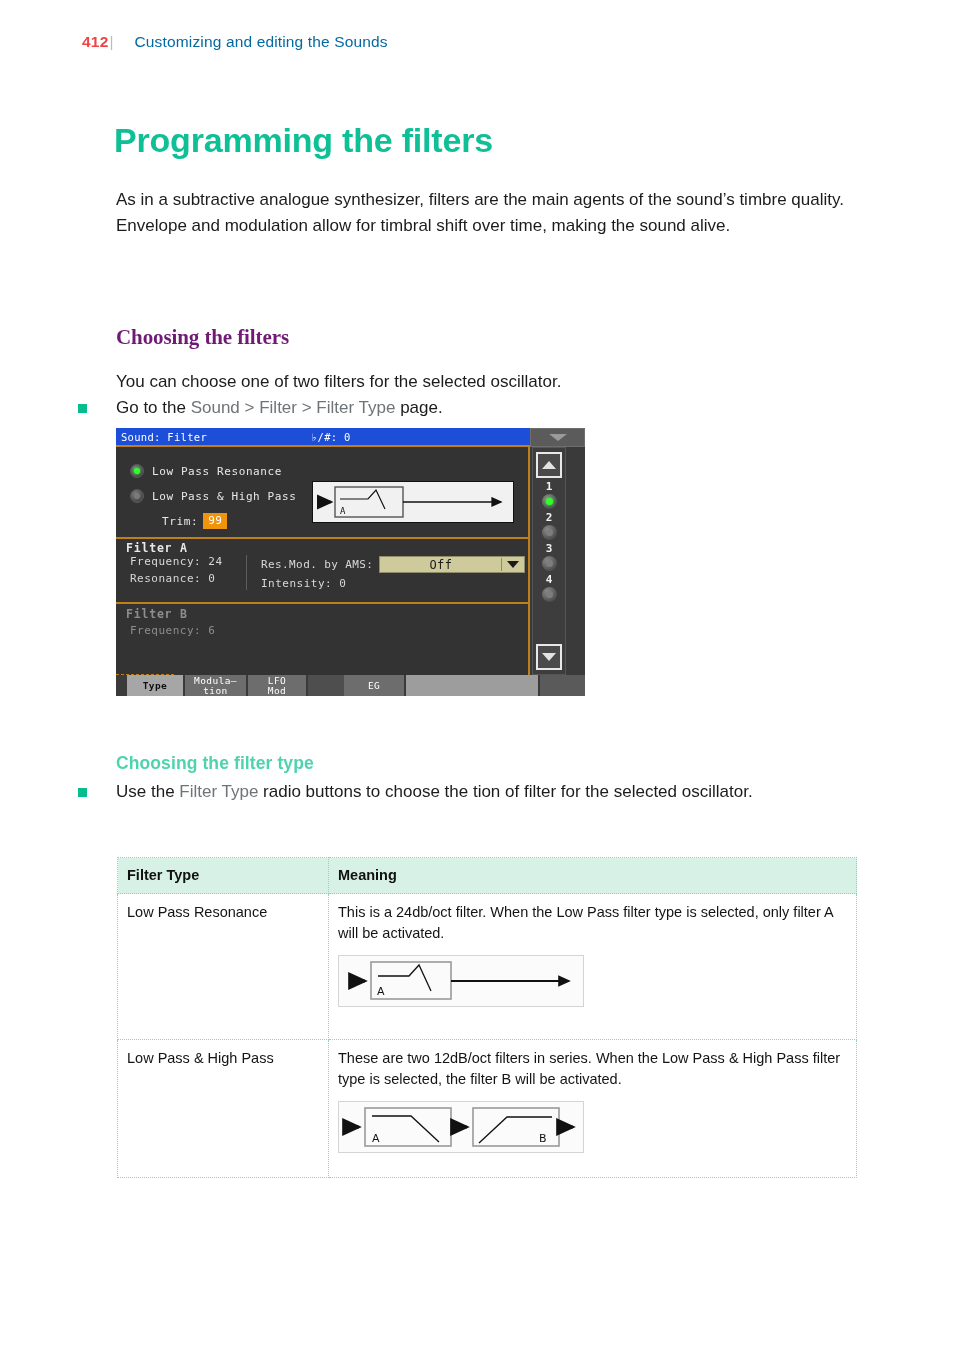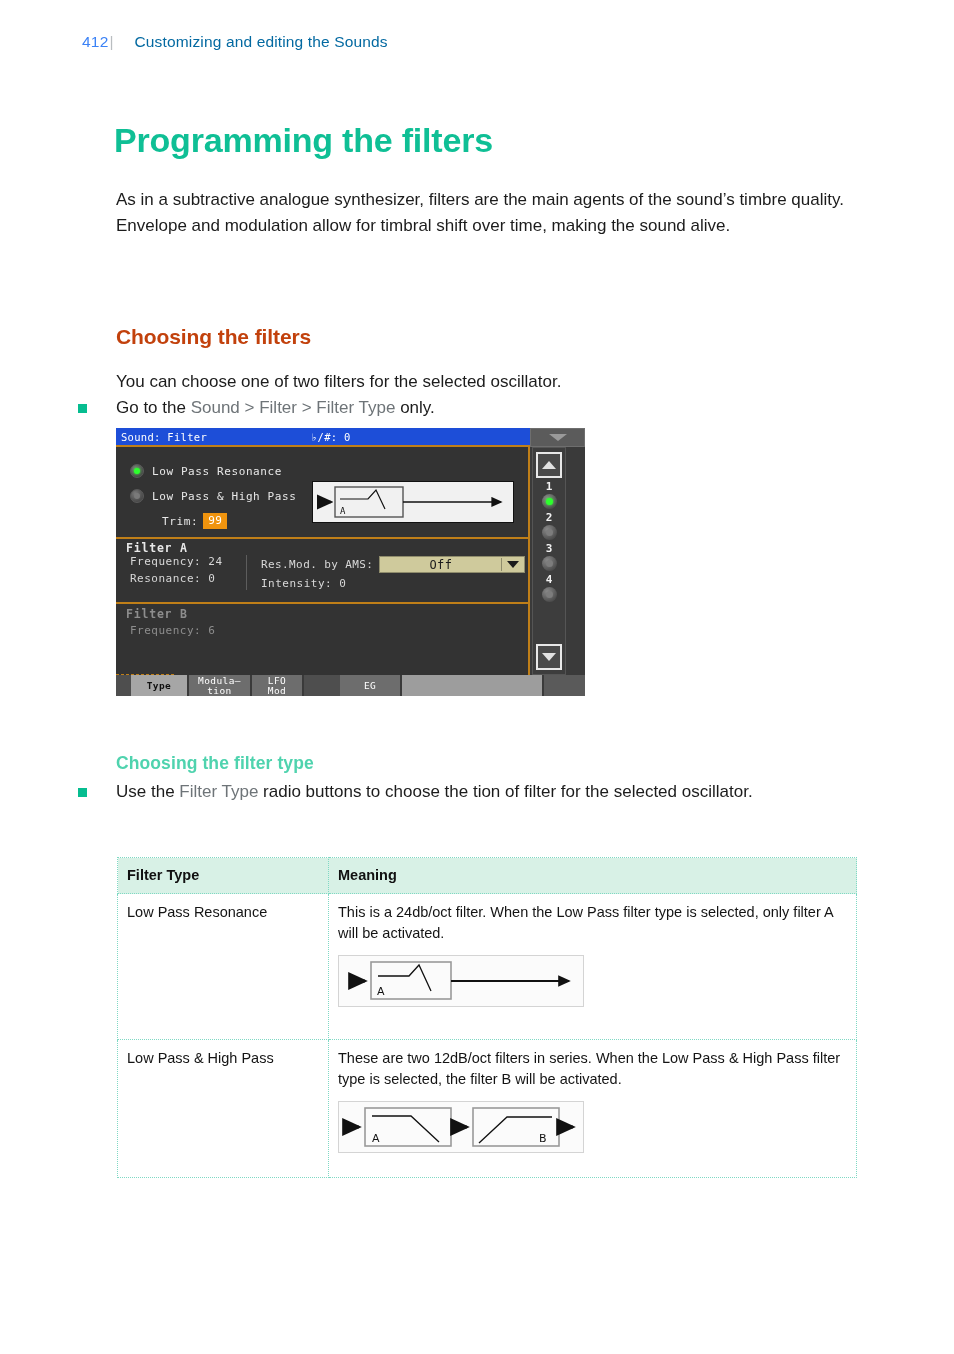--- a/index.html
+++ b/index.html
@@ -19,22 +19,22 @@
   
   .page-header {
     position: absolute;
     left: 82px;
     top: 33px;
     display: flex;
     align-items: baseline;
     font-size: 15.5px;
   }
   .page-num {
-    font-weight: normal;
-    color: #3b82f6;
+    font-weight: bold;
+    color: #ef4444;
     letter-spacing: .2px;
   }
   .page-bar {
     color: #b9bdc0;
     margin: 0 3px 0 1px;
     font-weight: 400;
   }
   .header-title {
     color: #0369a1;
     margin-left: 18px;
@@ -49,22 +49,23 @@
     font-size: 34px;
     font-weight: bold;
     color: #0fbf95;
     letter-spacing: -.2px;
   }
   .h2 {
     position: absolute;
     left: 116px;
     font-size: 21px;
     font-weight: bold;
-    color: #c2410c;
+    color: #701a75;
     letter-spacing: -.1px;
+    font-family: Liberation Serif, serif;
   }
   .h2.choosing-filters { top: 308px; }
   .h3 {
     position: absolute;
     left: 116px;
     font-size: 17.5px;
     color: #4fd3ae;
     letter-spacing: .1px;
   }
   .h3.filter-type { top: 735px; }
@@ -360,45 +361,44 @@
   .rail-dot i {
     width: 7px; height: 7px; border-radius: 50%;
     background: #7d7d7d; display: block;
   }
   .rail-dot.on i { background: #2dff2d; box-shadow: 0 0 3px #2dff2d; }
   .rail-spacer { flex: 1; }
 
   
   .lcd-tabs {
     position: absolute;
-    left: 0; top: 247px;
+    left: 11px; top: 247px;
     width: 469px;
     height: 21px;
     background: #4e4e4e;
     display: flex;
     align-items: stretch;
-    padding-left: 15px;
   }
   .lcd-tab {
     background: #6d6d6d;
     border-right: 2px solid #3a3a3a;
     color: #ffffff;
     font-size: 9.5px;
     display: flex;
     align-items: center;
     justify-content: center;
     text-align: center;
     line-height: 9.5px;
     letter-spacing: .4px;
     box-sizing: border-box;
   }
   .lcd-tab.active { background: #a6a6a6; color: #111; font-weight: bold; }
   .lcd-tab.t1 { width: 58px; }
   .lcd-tab.t2 { width: 63px; }
-  .lcd-tab.t3 { width: 52px; }
+  .lcd-tab.t3 { width: 60px; }
   .lcd-tab.t4 { width: 62px; margin-left: 36px; }
   .lcd-tab-fill {
     flex: 1;
     background: #9d9d9d;
     border-right: 2px solid #3a3a3a;
   }
   .lcd-tab-end { width: 56px; background: #5a5a5a; }
   .tab-dash-top {
     position: absolute;
     left: 0; top: 246px;
@@ -455,21 +455,21 @@
 
 <h1 class="h1">Programming the filters</h1>
 
 <p class="para intro">As in a subtractive analogue synthesizer, filters are the main agents of the sound’s timbre quality. Envelope and modulation allow for timbral shift over time, making the sound alive.</p>
 
 <h2 class="h2 choosing-filters">Choosing the filters</h2>
 <p class="para lead-choose">You can choose one of two filters for the selected oscillator.</p>
 
 <div class="bullet-row bullet-goto">
   <span class="bullet-mark"></span>
-  <span class="bullet-text"><span>Go to the </span><span class="ui-path">Sound &gt; Filter &gt; Filter Type</span><span> only.</span></span>
+  <span class="bullet-text"><span>Go to the </span><span class="ui-path">Sound &gt; Filter &gt; Filter Type</span><span> page.</span></span>
 </div>
 
 <div class="lcd">
 
   <div class="lcd-titlebar">
     <span class="lcd-title-text">Sound: Filter</span>
     <span class="lcd-title-meta">♭/#: 0</span>
   </div>
   <div class="lcd-title-btn">
     <span class="tri-down"></span>

